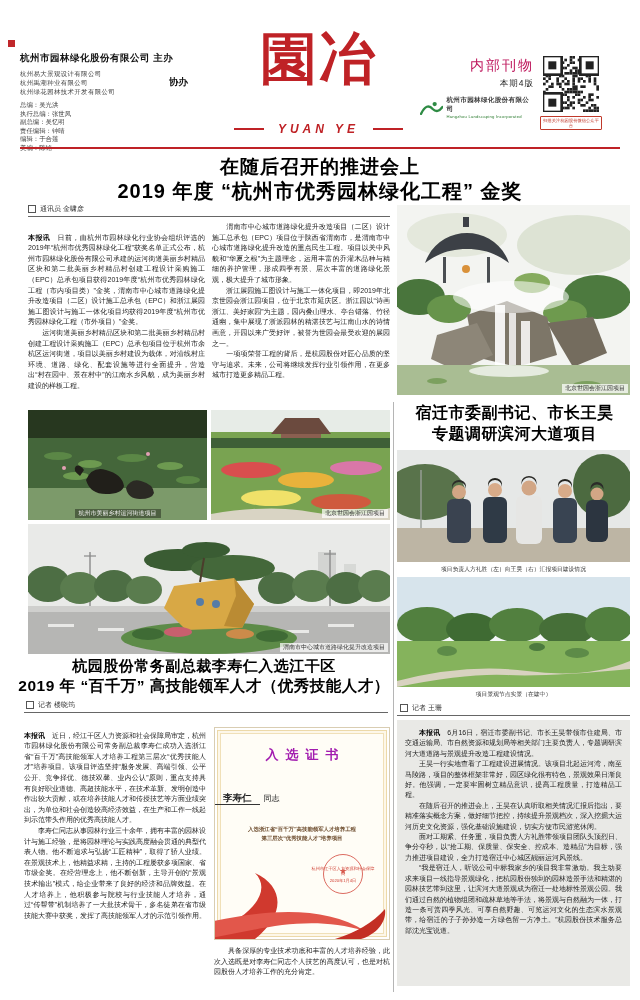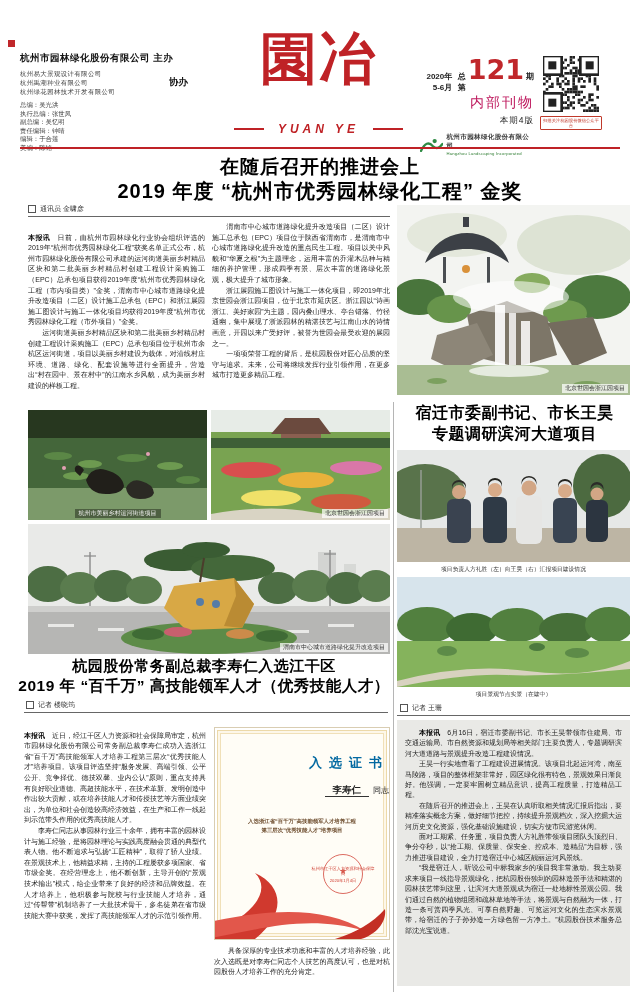--- a/index.html
+++ b/index.html
@@ -74,23 +74,23 @@
   .gray-panel p{margin:0;font-size:7px;line-height:10.4px;text-align:justify;
                 color:#1c1c1c;text-indent:14px;}
 
   
   .hl-a3{left:16px;width:376px;text-align:center;font-weight:bold;color:#000;letter-spacing:.5px;}
 
   
   .cert{left:214px;top:727px;width:176px;height:213px;background:#fffdf6;
         border:1px solid #d9cdb2;box-shadow:inset 0 0 0 2px #fff,inset 0 0 0 3px #ecd9a9,
         inset 0 0 0 5px #fdf7e9,inset 0 0 0 6px #f0e0b8;box-sizing:border-box;overflow:hidden;}
-  .cert-title{margin-top:26px;text-align:right;color:#0369a1;font-size:13px;font-weight:bold;
+  .cert-title{margin-top:18px;text-align:center;color:#a21caf;font-size:13px;font-weight:bold;
               letter-spacing:7px;text-indent:7px;}
-  .cert-name-row{margin-top:12px;text-align:right;font-size:8px;color:#222;font-family:Liberation Serif, serif;}
+  .cert-name-row{margin-top:28px;text-align:left;font-size:8px;color:#222;font-family:Liberation Serif, serif;}
   .cert-name{font-size:9.5px;font-weight:bold;border-bottom:1px solid #333;padding:0 8px 1px;}
   .cert-suffix{margin-left:4px;}
   .cert-lines{margin-top:20px;text-align:center;color:#6b4a2b;font-weight:bold;
               font-size:5.4px;line-height:8.5px;}
   .cert-seal{position:absolute;right:14px;bottom:56px;width:64px;text-align:center;}
   .seal-circle{position:absolute;left:50%;top:-12px;transform:translateX(-50%);width:38px;height:38px;
                border:1px solid rgba(207,58,45,.75);border-radius:50%;}
   .seal-star{position:absolute;left:50%;top:0;transform:translateX(-50%);color:rgba(207,58,45,.8);font-size:9px;}
   .seal-org{color:#cf3a2d;font-size:4.2px;line-height:5px;position:relative;}
   .seal-date{color:#cf3a2d;font-size:4.2px;margin-top:2px;position:relative;}
@@ -122,26 +122,20 @@
   </div>
 
   <div class="abs masthead">園冶</div>
   <div class="abs pinyin-row">
     <span class="dash"></span>
     <span class="pinyin-txt">YUAN YE</span>
     <span class="dash"></span>
   </div>
 
   <div class="abs issue-block">
-    <div class="issue-row">
-      <span class="issue-date">2020年5-6月</span>
-      <span class="issue-label">总第</span>
-      <span class="issue-number">121</span>
-      <span class="issue-unit">期</span>
-    </div>
     <div class="pub-type">内部刊物</div>
     <div class="edition">本期4版</div>
     <div class="logo-row">
       <svg width="24" height="17" viewBox="0 0 24 17">
         <path d="M1,15 Q7,3 13,10 Q18,15 23,8" fill="none" stroke="#2e8b44" stroke-width="2.4" stroke-linecap="round"></path>
         <circle cx="15" cy="5" r="2.2" fill="#2e8b44"></circle>
       </svg>
       <div class="logo-txt">
         <div class="logo-cn">杭州市园林绿化股份有限公司</div>
         <div class="logo-en">Hangzhou Landscaping Incorporated</div>

